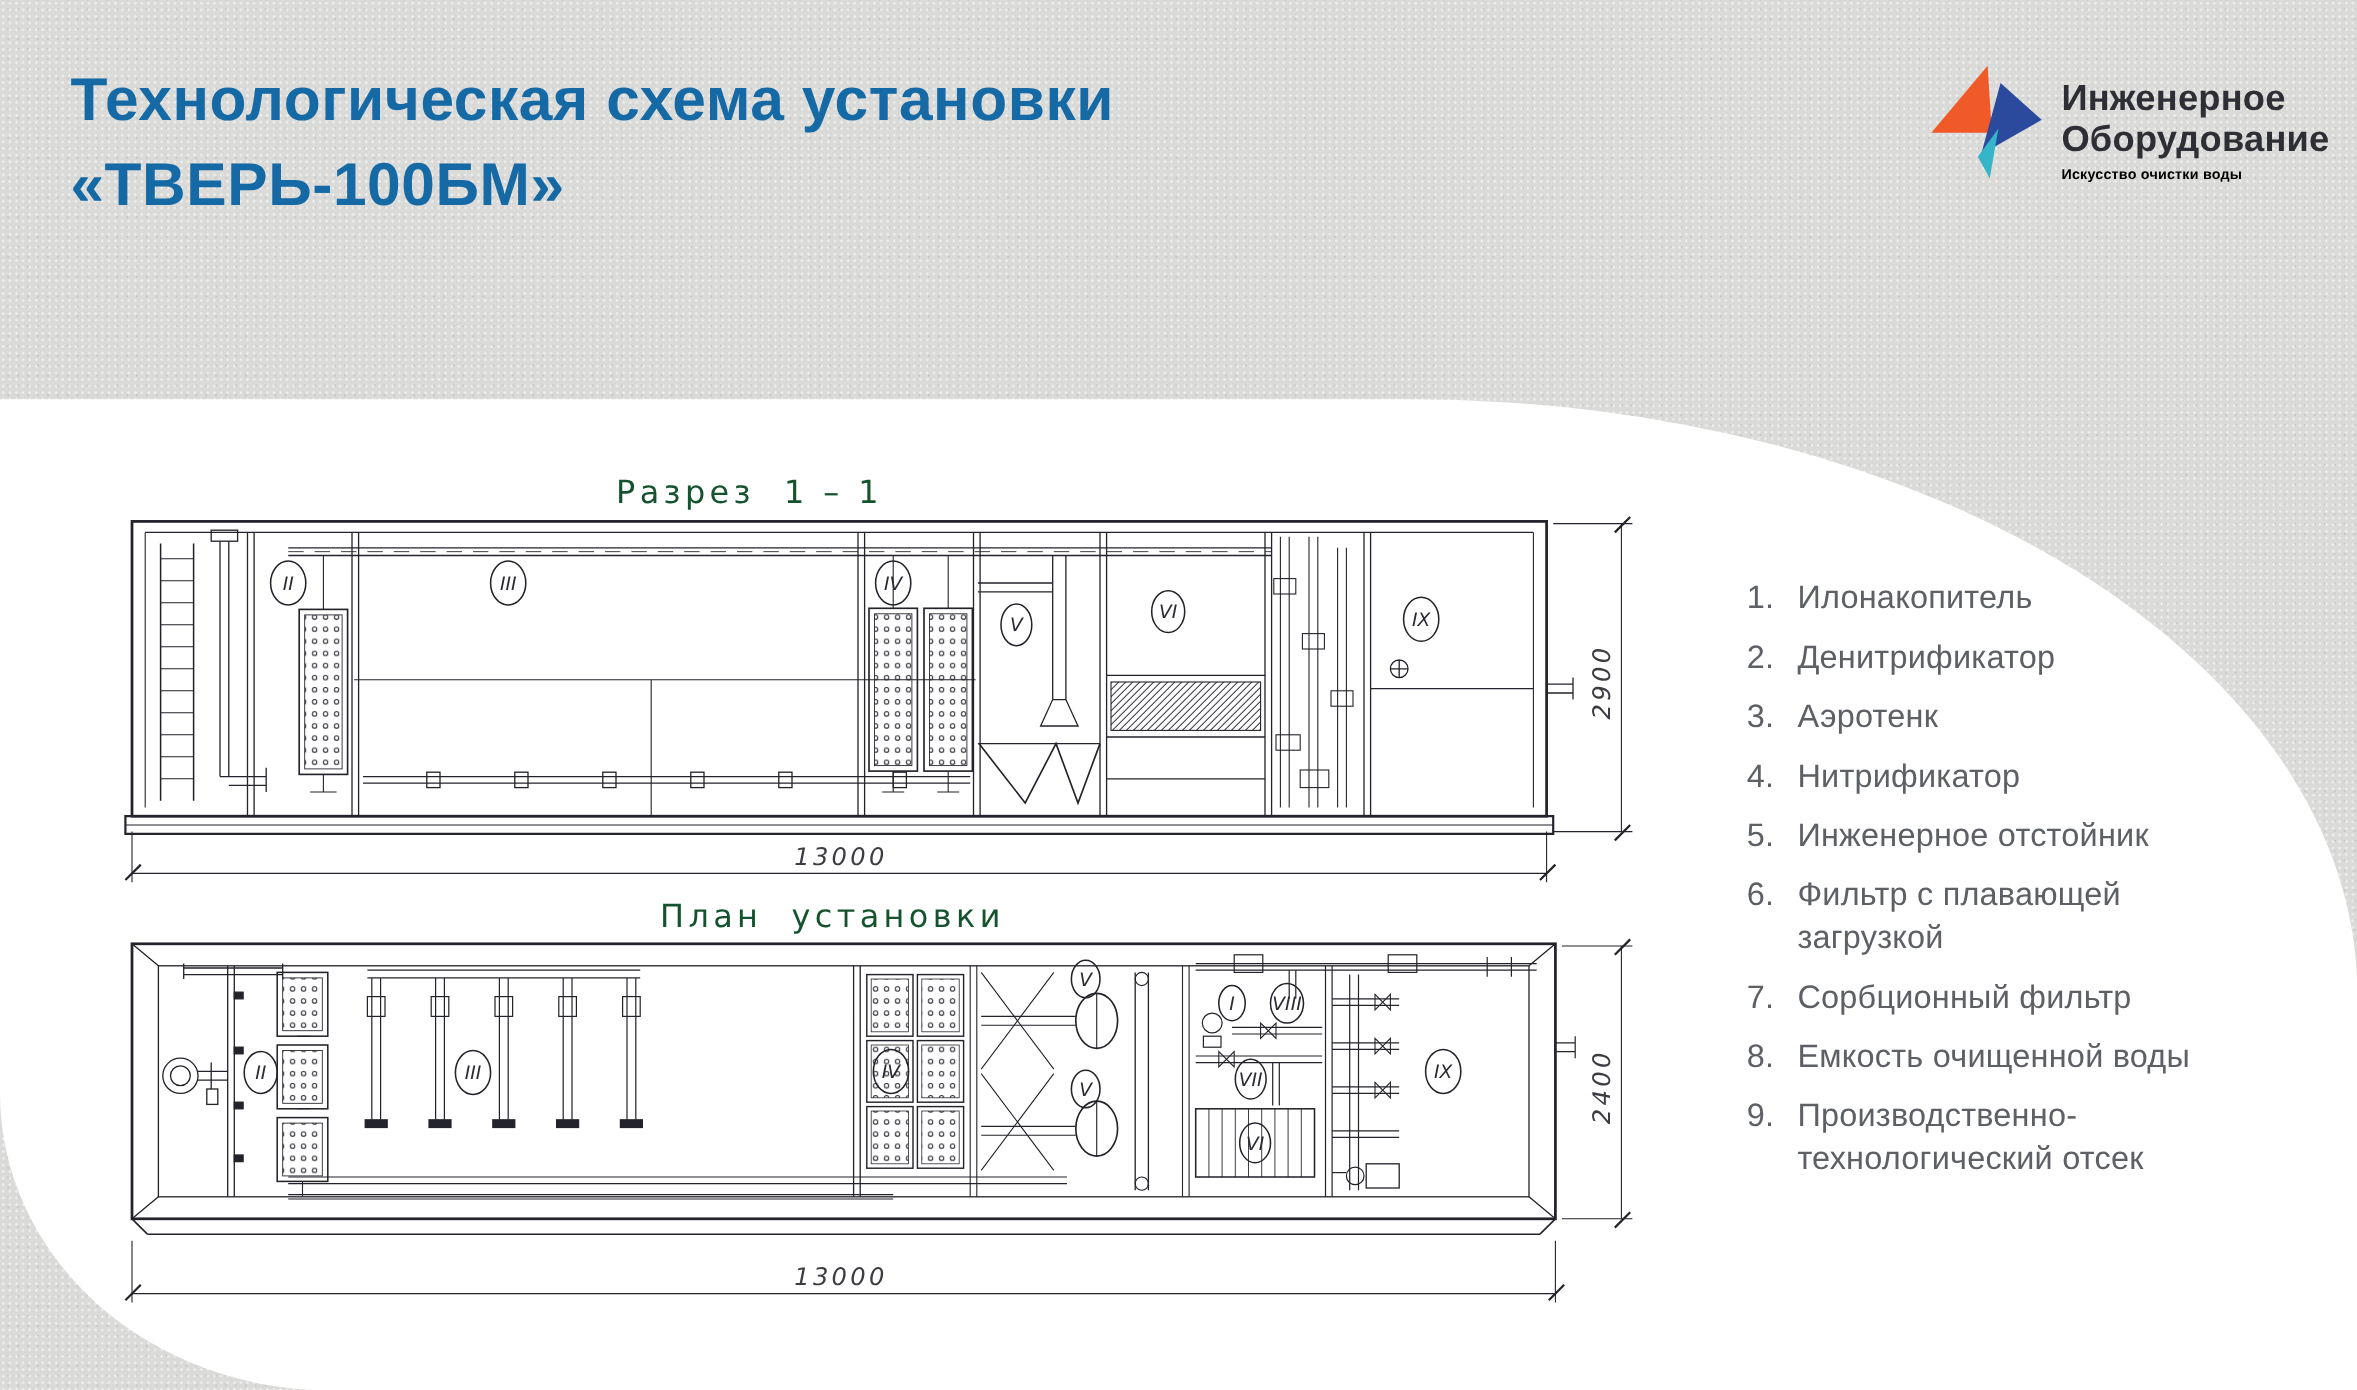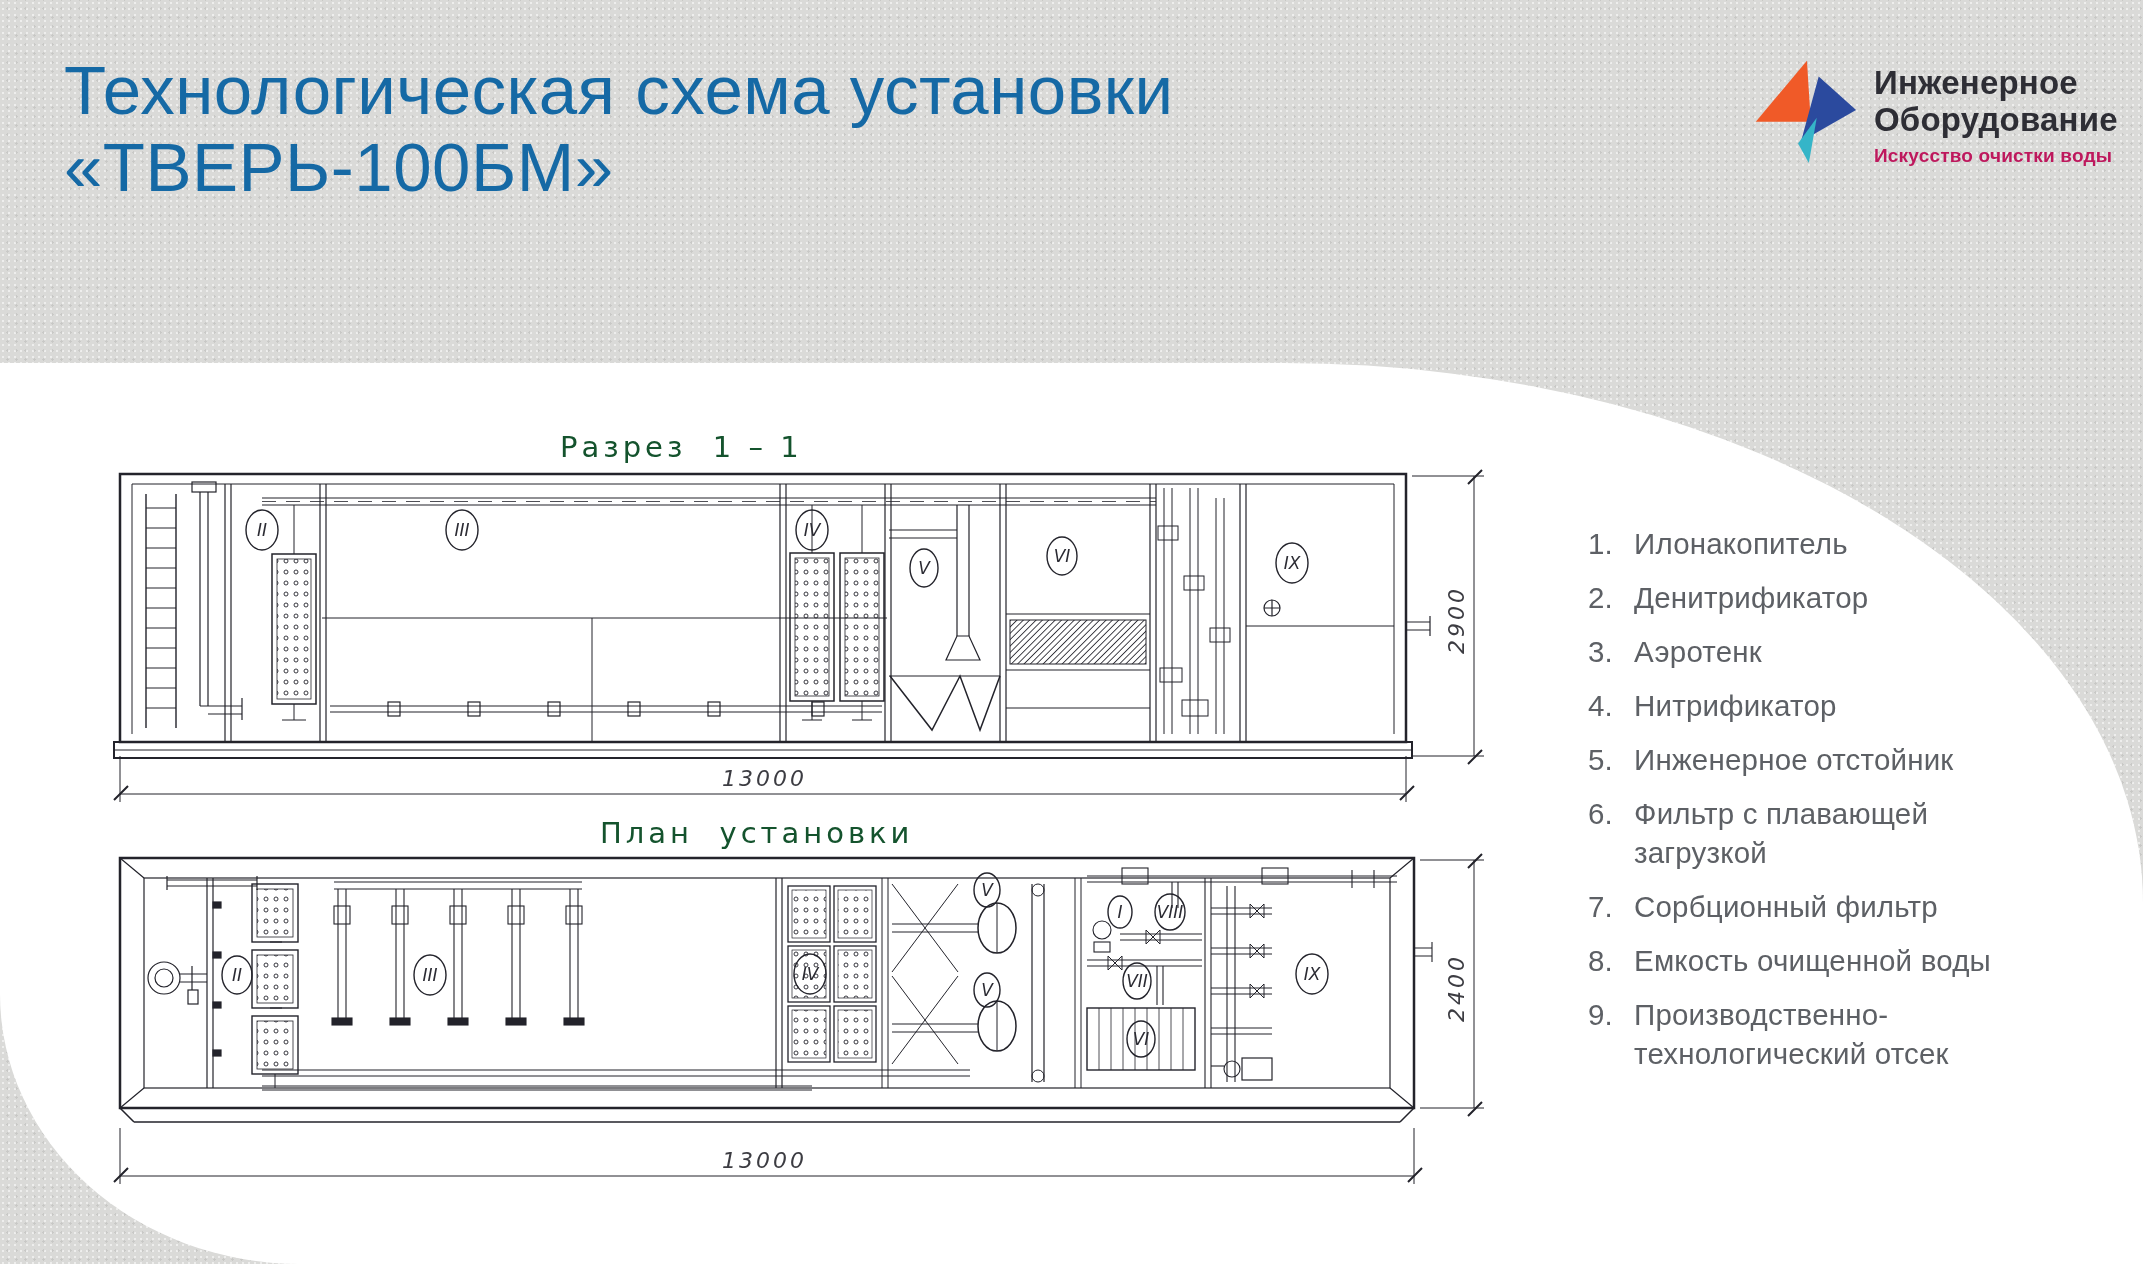--- a/index.html
+++ b/index.html
@@ -13,30 +13,30 @@
     background-size:6px 6px, 9px 9px;
     background-position:0 0, 3px 4px;
   }
   .white-panel{
     position:absolute;left:0;right:0;top:363px;bottom:0;
     background:#ffffff;
     border-radius:0 860px 0 300px / 0 540px 0 270px;
   }
   .title{
     position:absolute;left:64px;top:52px;width:1500px;
-    font-size:69px;line-height:77px;font-weight:400;color:#1569a5;
+    font-size:55px;line-height:77px;font-weight:700;color:#1569a5;
     letter-spacing:.5px;
   }
   .logo{
     position:absolute;left:1742px;top:48px;display:flex;align-items:flex-end;
   }
   .logo-mark{width:118px;height:118px;flex:0 0 auto;}
   .logo-text{margin-left:14px;padding-top:16px;}
   .logo-name{font-size:33px;line-height:37px;font-weight:700;color:#2e2e35;letter-spacing:.2px;}
-  .logo-tagline{margin-top:7px;font-size:19px;font-weight:700;color:#be185d;letter-spacing:.2px;}
+  .logo-tagline{margin-top:7px;font-size:13px;font-weight:700;color:#000000;letter-spacing:.2px;}
   .drawing-label{
     position:absolute;font-family:"DejaVu Sans",sans-serif;
     font-size:29px;color:#14532d;letter-spacing:4px;white-space:pre;
   }
   .label-section{left:560px;top:430px;}
   .label-plan{left:600px;top:816px;}
   .drawing-svg{position:absolute;}
   .svg-section{left:112px;top:468px;}
   .svg-plan{left:112px;top:850px;}
   .legend{position:absolute;left:1588px;top:524px;width:492px;}

